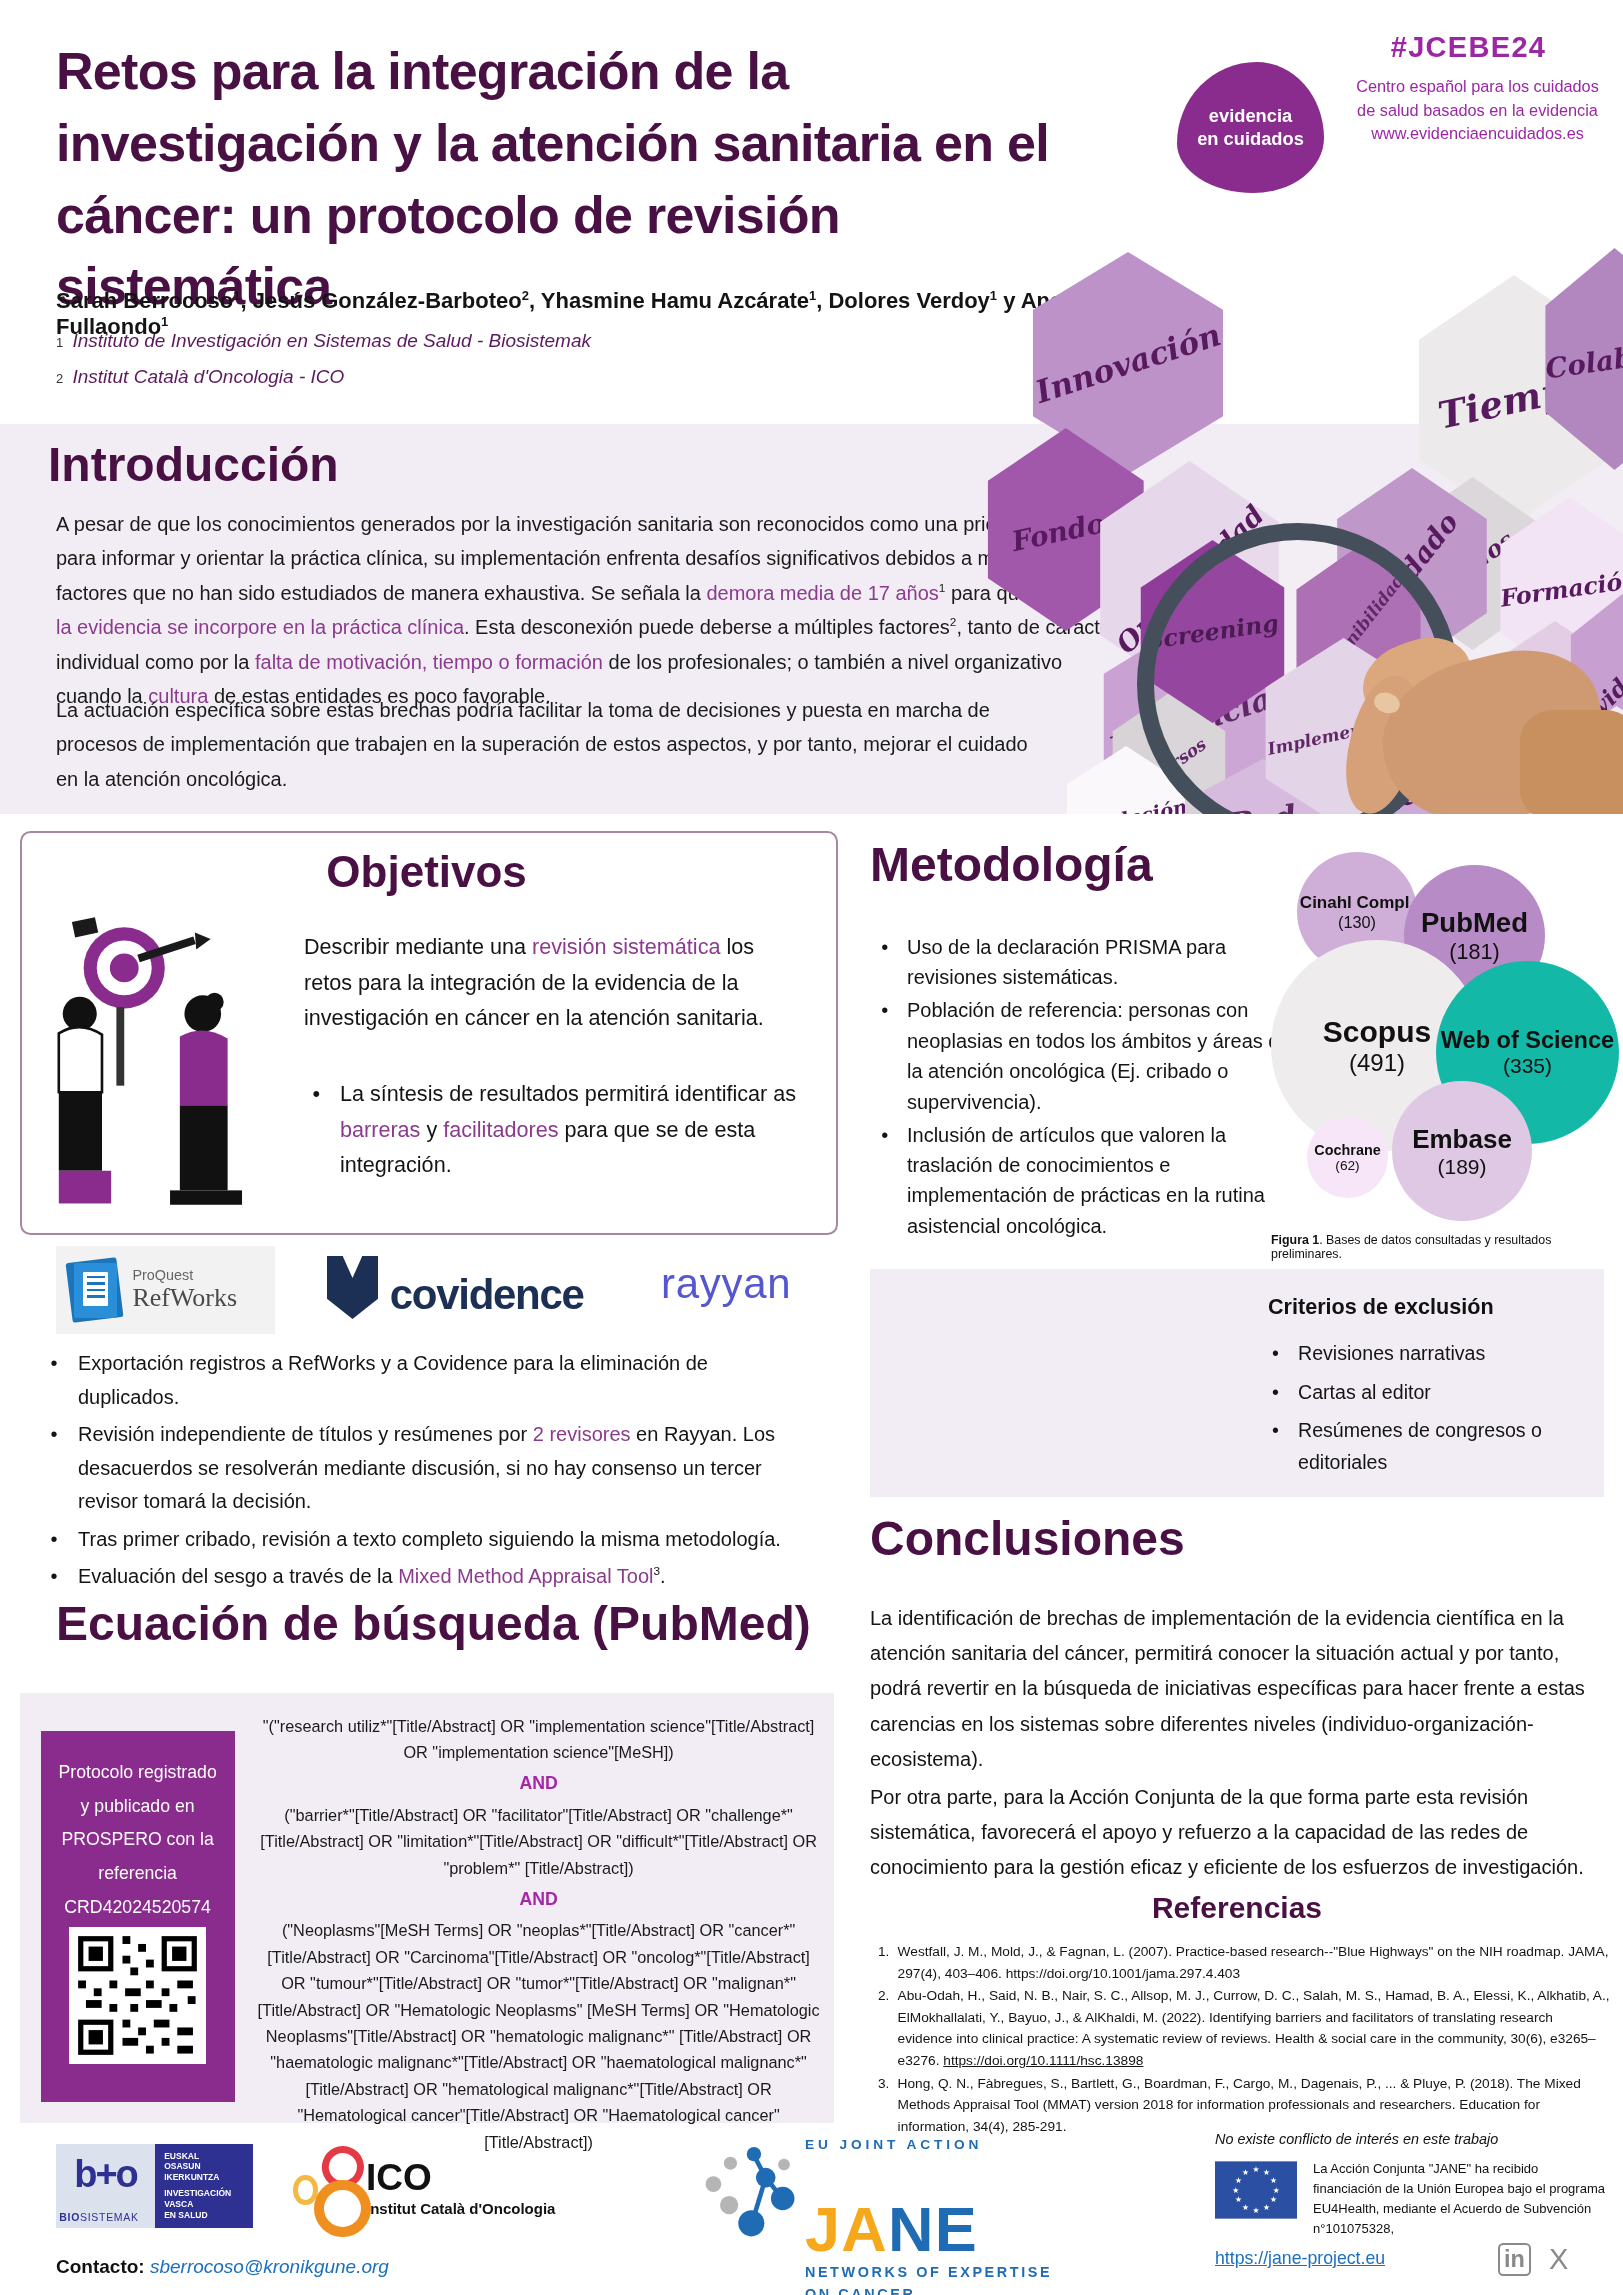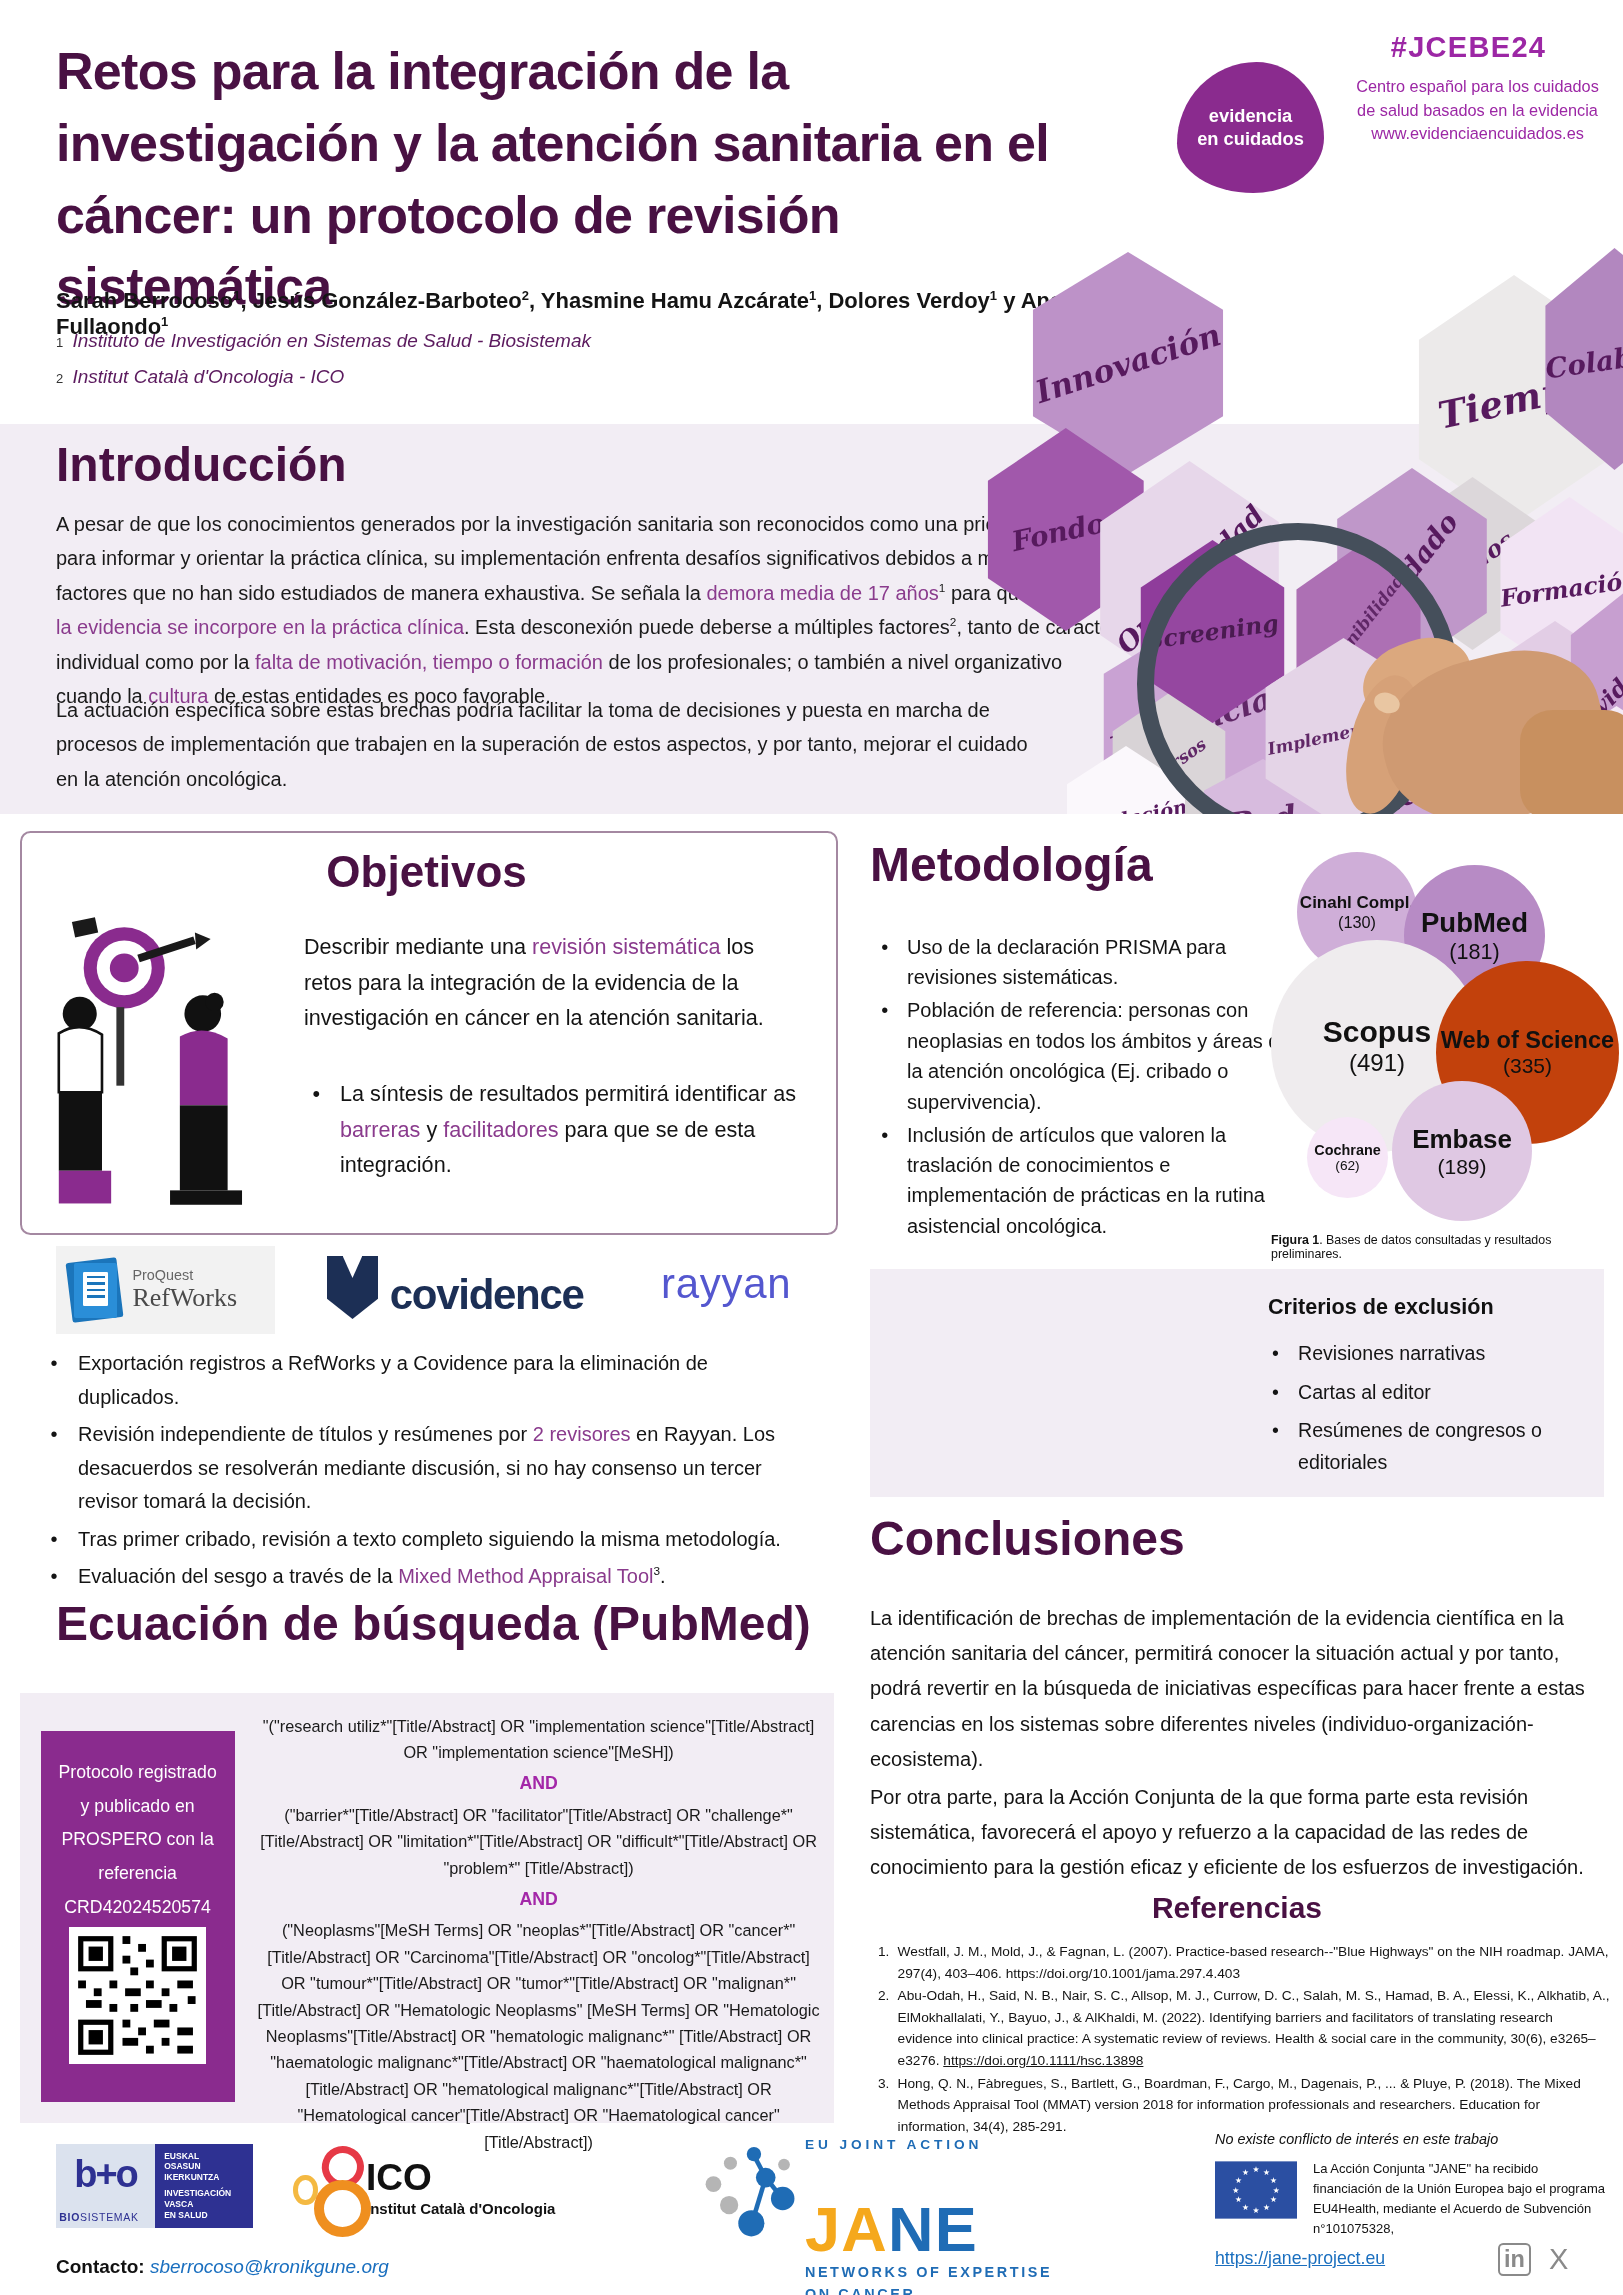--- a/index.html
+++ b/index.html
@@ -16,21 +16,21 @@
   .affil .num{font-style:normal;font-size:13px;color:#333;margin-right:9.2px;}
   .hashtag{left:1331px;top:31px;width:275px;font-size:29px;font-weight:bold;color:#9c27a5;text-align:center;letter-spacing:1.3px;}
   .blob{left:1177px;top:62px;width:147px;height:131px;background:#8a2b8e;border-radius:54% 46% 48% 52%/62% 58% 42% 38%;
     display:flex;flex-direction:column;align-items:center;justify-content:center;color:#fff;font-weight:bold;font-size:18.3px;line-height:1.25;}
   .centro{left:1337px;top:75px;width:281px;font-size:16.3px;line-height:1.45;color:#9c27a5;text-align:center;}
   .centro .url{display:block;}
 
   
   .band{left:0;top:424px;width:1623px;height:390px;background:#f2edf4;}
   .h1{font-size:48px;font-weight:bold;color:#491143;}
-  .intro-h{left:56px;top:437px;}
+  .intro-h{left:48px;top:437px;}
   .intro-p{left:56px;top:507px;width:1073px;font-size:20px;line-height:1.72;color:#1a1a1a;}
   .intro-p2{top:693px;width:981px;}
   .hl{color:#8a3b8d;}
   .intro-p sup{font-size:11.8px;}
 
   
   .collage{left:974px;top:170px;width:649px;height:644px;overflow:hidden;}
   .hex{position:absolute;clip-path:polygon(50% 0,94% 26%,94% 74%,50% 100%,6% 74%,6% 26%);display:flex;align-items:center;justify-content:center;}
   .hex .w{font-family:"DejaVu Serif",serif;font-style:italic;font-weight:bold;color:#571a5e;white-space:nowrap;}
   .hx1{left:46px;top:82px;width:216px;height:222px;background:#bd92c8;}
@@ -80,21 +80,21 @@
 
   
   .bub{position:absolute;border-radius:50%;display:flex;flex-direction:column;align-items:center;justify-content:center;color:#111;text-align:center;}
   .bub .n{font-weight:bold;}
   .b-cinahl{left:1297px;top:852px;width:120px;height:120px;background:#cfaed8;}
   .b-cinahl .n{font-size:17px;} .b-cinahl .v{font-size:16.3px;}
   .b-pubmed{left:1404px;top:865px;width:141px;height:141px;background:#b78bc5;}
   .b-pubmed .n{font-size:27.5px;} .b-pubmed .v{font-size:21.6px;}
   .b-scopus{left:1271px;top:940px;width:212px;height:212px;background:#efecee;}
   .b-scopus .n{font-size:30px;} .b-scopus .v{font-size:24px;}
-  .b-wos{left:1436px;top:961px;width:183px;height:183px;background:#c2410c;}
+  .b-wos{left:1436px;top:961px;width:183px;height:183px;background:#14b8a6;}
   .b-wos .n{font-size:23.5px;} .b-wos .v{font-size:21px;}
   .b-cochrane{left:1307px;top:1117px;width:81px;height:81px;background:#f6e6f7;}
   .b-cochrane .n{font-size:14.4px;} .b-cochrane .v{font-size:13.7px;}
   .b-embase{left:1392px;top:1081px;width:140px;height:140px;background:#dfc8e3;}
   .b-embase .n{font-size:26px;} .b-embase .v{font-size:21px;}
   .fig-cap{left:1271px;top:1233px;width:353px;font-size:12.4px;color:#111;}
   .fig-cap b{font-weight:bold;}
 
   
   .crit{left:870px;top:1269px;width:734px;height:228px;background:#f2edf4;}

